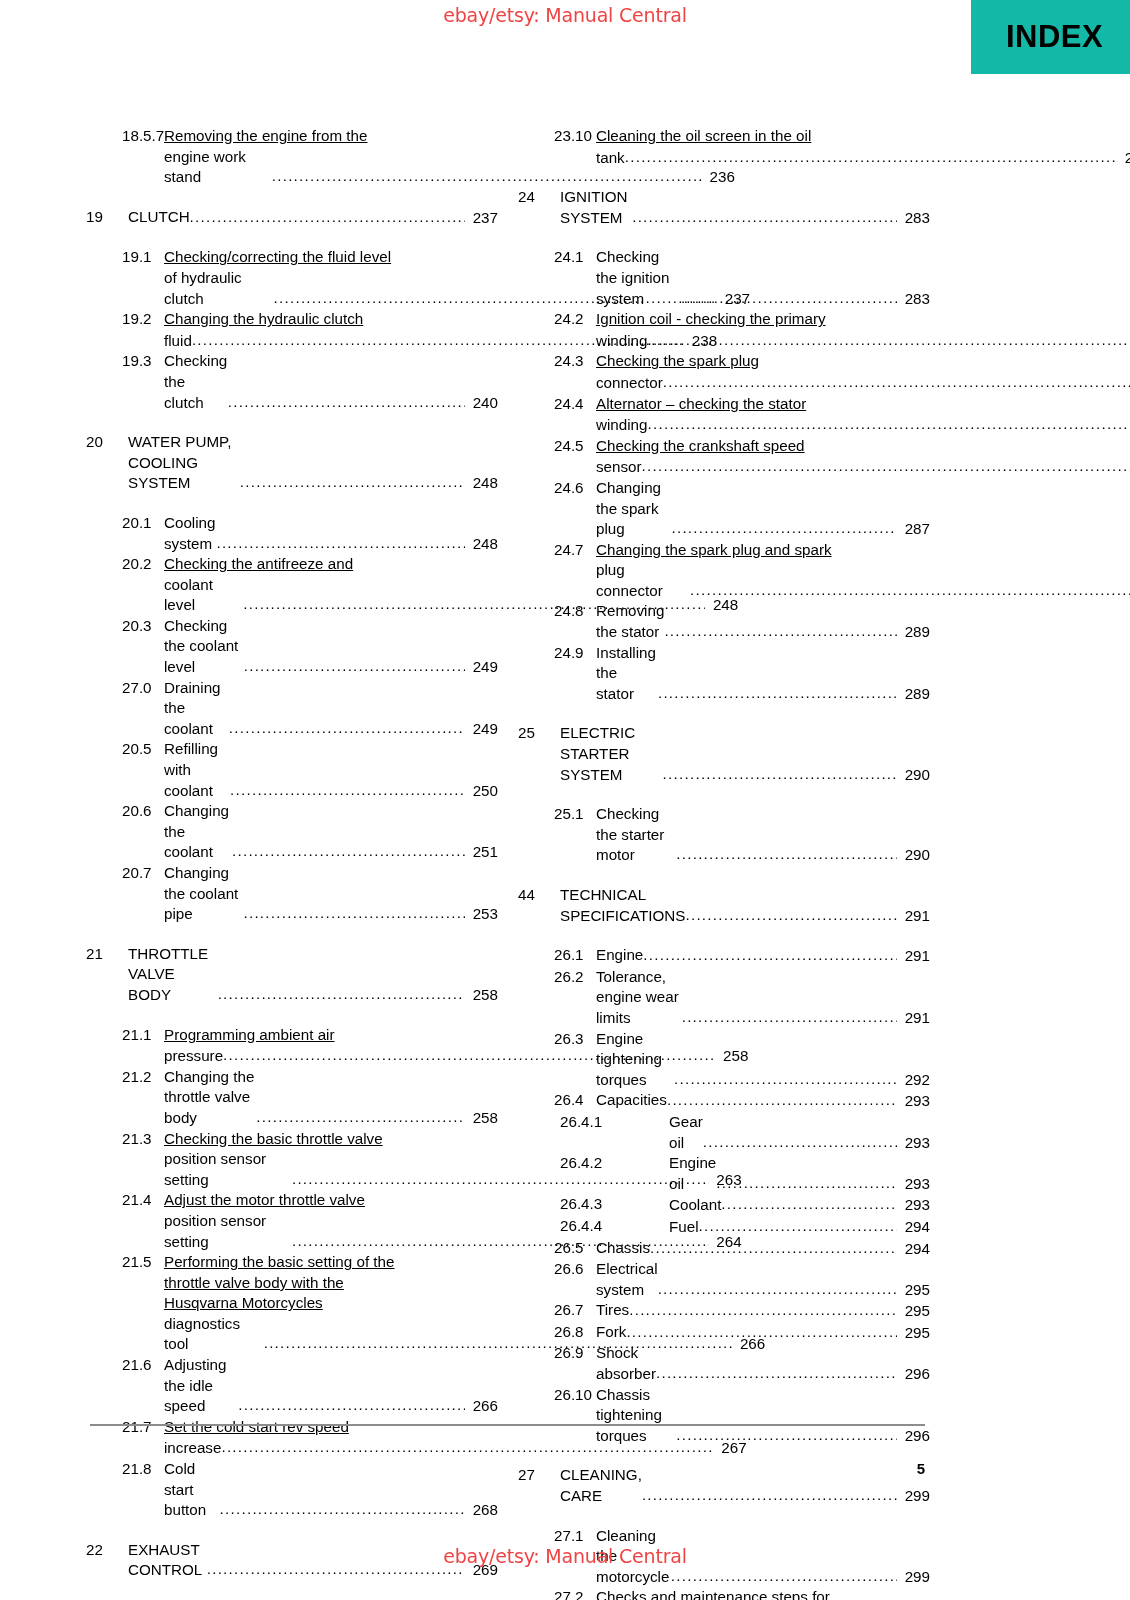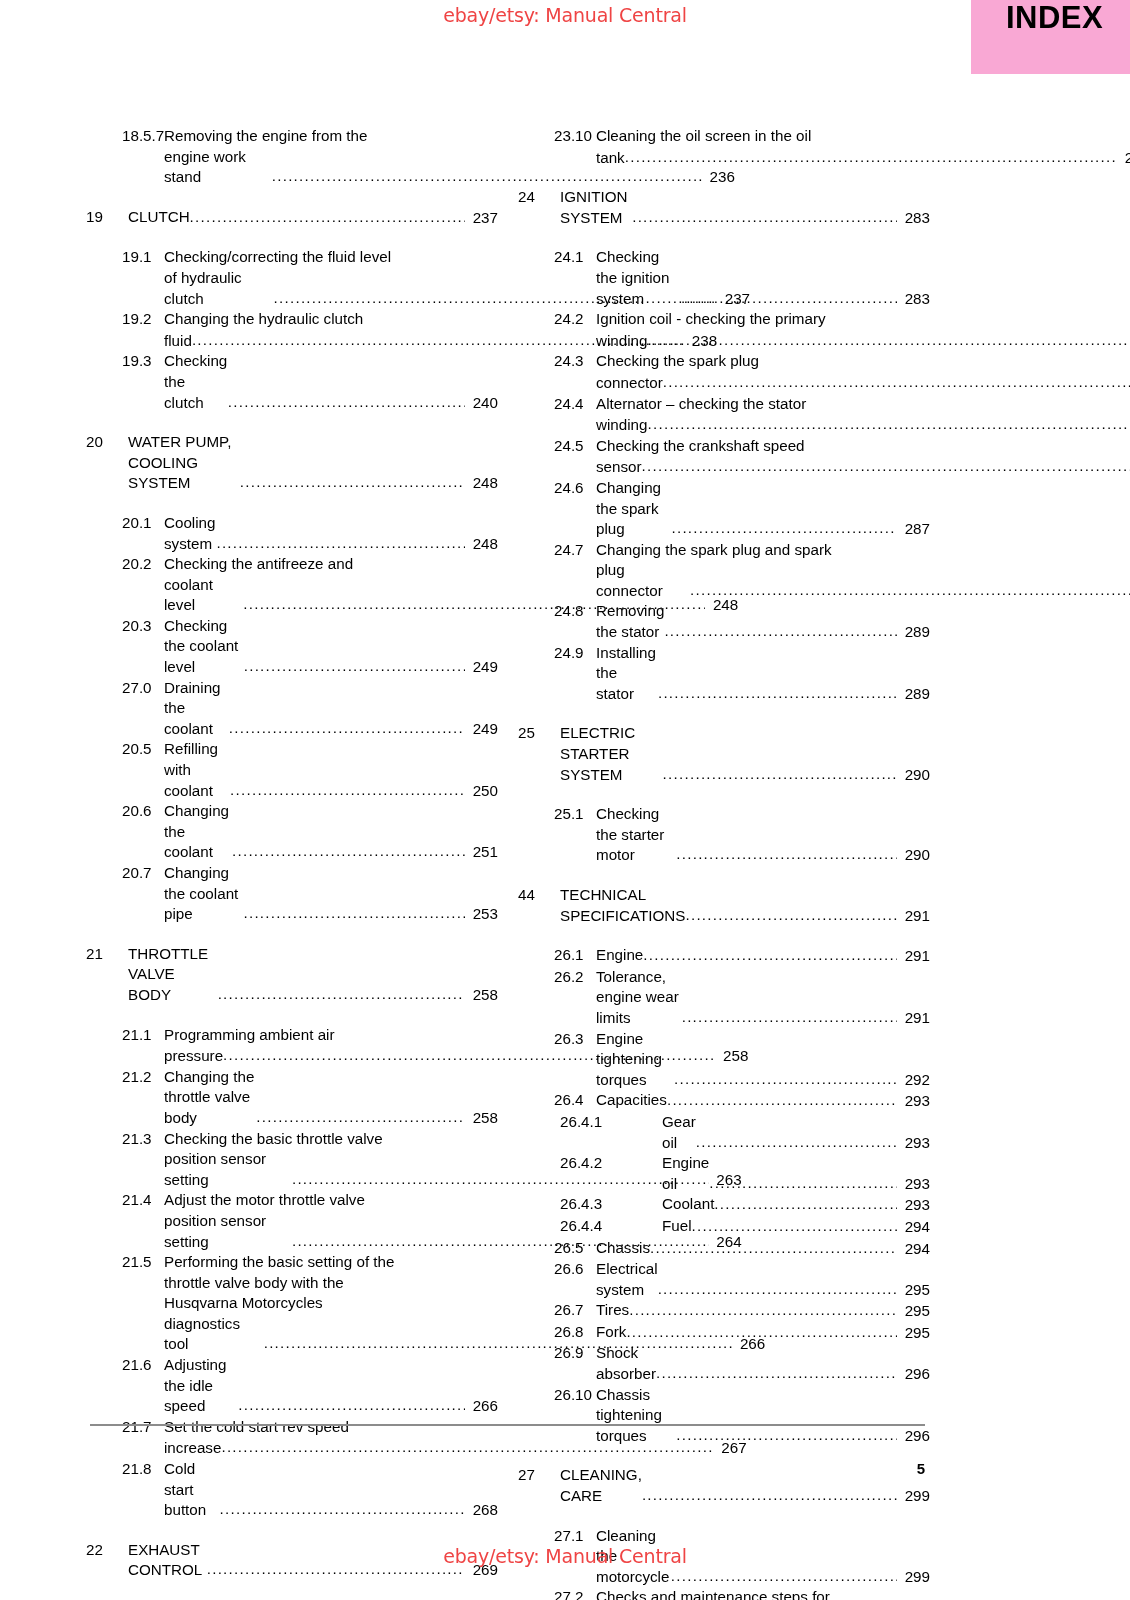--- a/index.html
+++ b/index.html
@@ -28,23 +28,23 @@
   .watermark.top { top: 4px; }
   .watermark.bottom { top: 1545px; }
 
   
   .index-tab {
     position: absolute;
     left: 971px;
     top: 0;
     width: 159px;
     height: 74px;
-    background: #f9a8d4;
+    background: #14b8a6;
     display: flex;
-    align-items: flex-start;
+    align-items: center;
     justify-content: center;
   }
   .index-tab .label {
     font-size: 31px;
     font-weight: bold;
     letter-spacing: 0.5px;
     color: #000;
     padding-left: 8px;
   }
 
@@ -105,25 +105,25 @@
   .lvl1 { margin-top: 19px; margin-bottom: 19px; }
   .lvl1 .num   { width: 42px; }
   .lvl1 .title { text-transform: none; }
 
   
   .lvl2 { }
   .lvl2 .num   { width: 42px; margin-left: 36px; }
 
   
   .lvl3 .num   { width: 74px; margin-left: 42px; }
-  .lvl3 .body  { margin-left: 28px; }
+  .lvl3 .body  { margin-left: 35px; align-items: flex-end; }
 
   
   .toc-row.wrap .body { flex-wrap: wrap; }
-  .toc-row.wrap .title { flex: 0 0 100%; }
+  .toc-row.wrap .title { flex: 0 0 100%; text-decoration: underline; }
   .toc-row.wrap .tail { display: flex; flex: 1 1 100%; align-items: flex-end; justify-content: center; }
   .toc-row.wrap .tail .lastline { flex: 0 1 auto; }
 
   
   .rule {
     position: absolute;
     left: 90px;
     top: 1424px;
     width: 835px;
     height: 2px;

